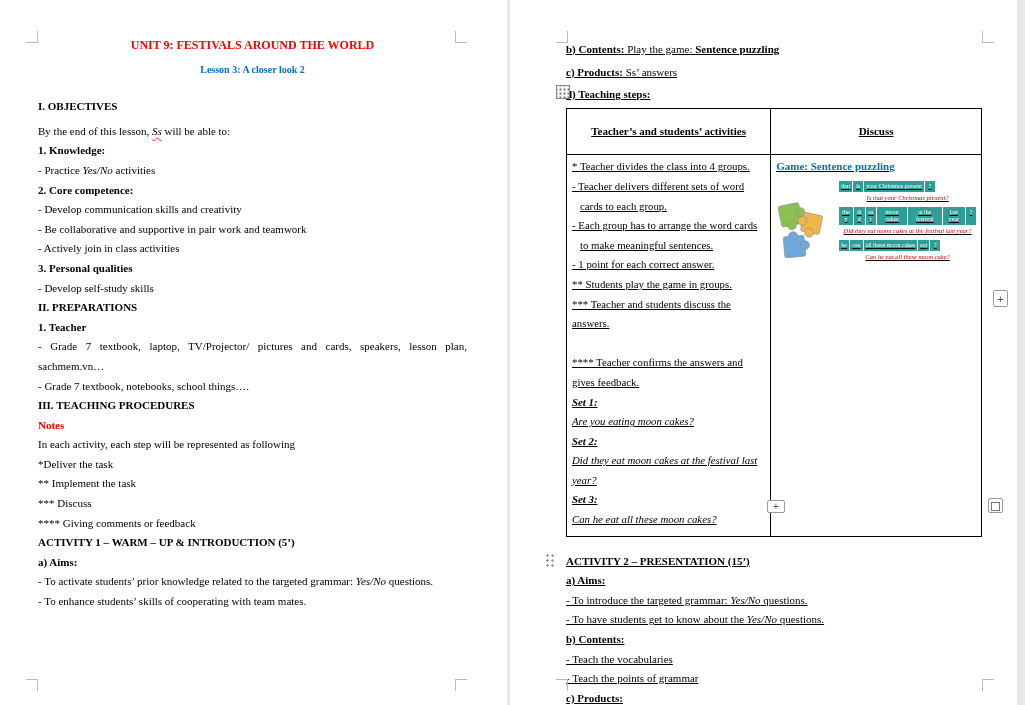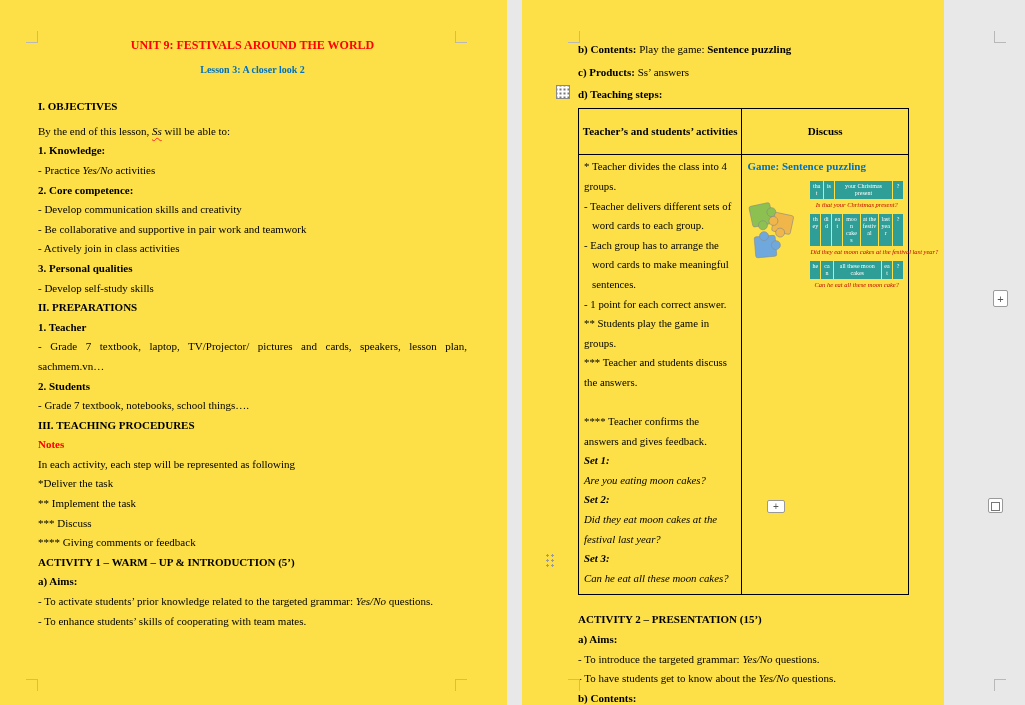--- a/index.html
+++ b/index.html
@@ -2,23 +2,23 @@
 <html><head>
 <meta charset="utf-8">
 <style>
   html,body{margin:0;padding:0;}
   body{
     width:1025px;height:705px;position:relative;overflow:hidden;
     background:#e8e8e8;
     font-family:"Liberation Serif", serif;
     color:#000;
   }
-  .page{position:absolute;top:0;height:705px;background:#fde047;}
+  .page{position:absolute;top:0;height:705px;background:#ffffff;}
   .page-left{left:0;width:507px;}
-  .page-right{left:522px;width:422px;}
+  .page-right{left:510px;width:507px;text-decoration:underline;}
   .content{font-size:11px;line-height:19.6px;}
   .page-left .content{padding:36px 40px 0 38px;}
   .page-right .content{padding:40px 35px 0 56px;}
   p{margin:0;}
   .h{font-weight:bold;}
   .c-red{color:#ff0000;}
   .c-blue{color:#0070c0;}
   .title{text-align:center;font-weight:bold;font-size:12px;}
   .subtitle{text-align:center;font-weight:bold;font-size:10px;margin-top:4px;}
   .sp-obj{margin-top:18px;}
@@ -100,21 +100,20 @@
     <p>- Develop communication skills and creativity</p>
     <p>- Be collaborative and supportive in pair work and teamwork</p>
     <p>- Actively join in class activities</p>
 
     <p class="h">3. Personal qualities</p>
     <p>- Develop self-study skills</p>
 
     <p class="h sp-prep">II. PREPARATIONS</p>
     <p class="h">1. Teacher</p>
     <p class="just">- Grade 7 textbook, laptop, TV/Projector/ pictures and cards, speakers, lesson plan, sachmem.vn…</p>
-    <p class="h">2. Students</p>
     <p>- Grade 7 textbook, notebooks, school things….</p>
 
     <p class="h">III. TEACHING PROCEDURES</p>
     <p class="h c-red">Notes</p>
     <p>In each activity, each step will be represented as following</p>
     <p>*Deliver the task</p>
     <p>** Implement the task</p>
     <p>*** Discuss</p>
     <p>**** Giving comments or feedback</p>
 

